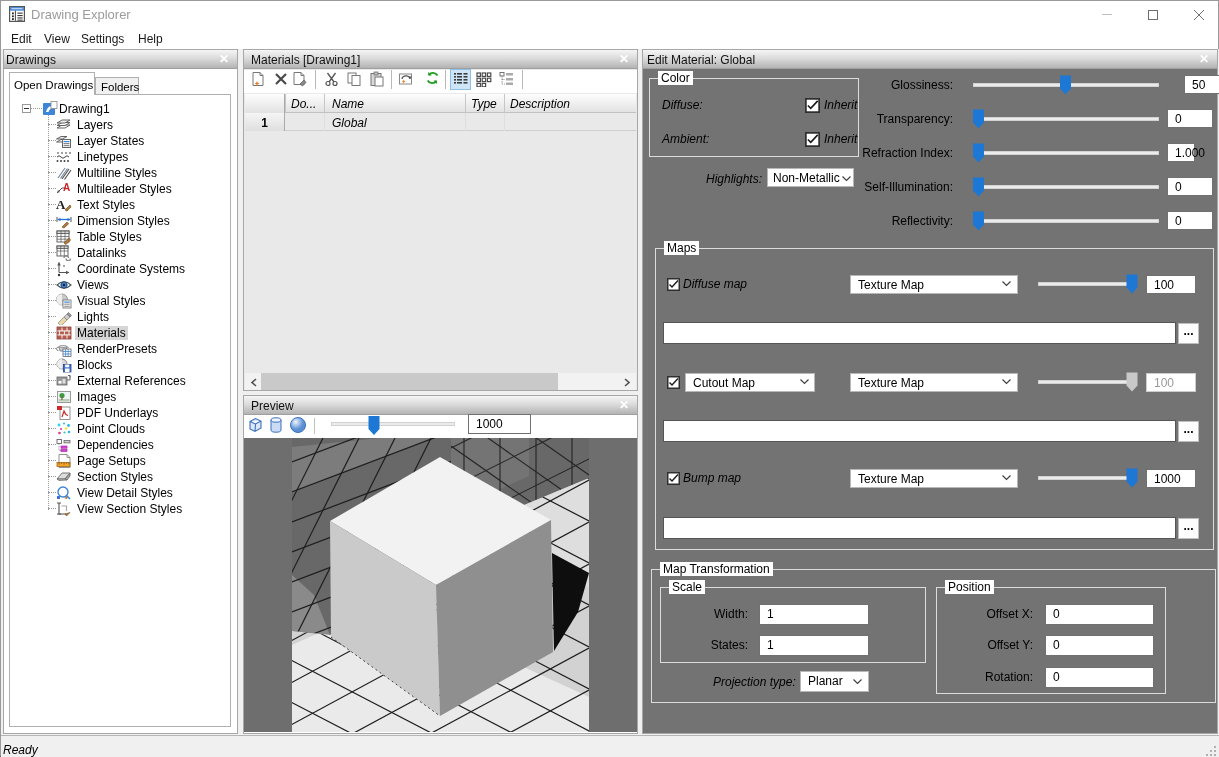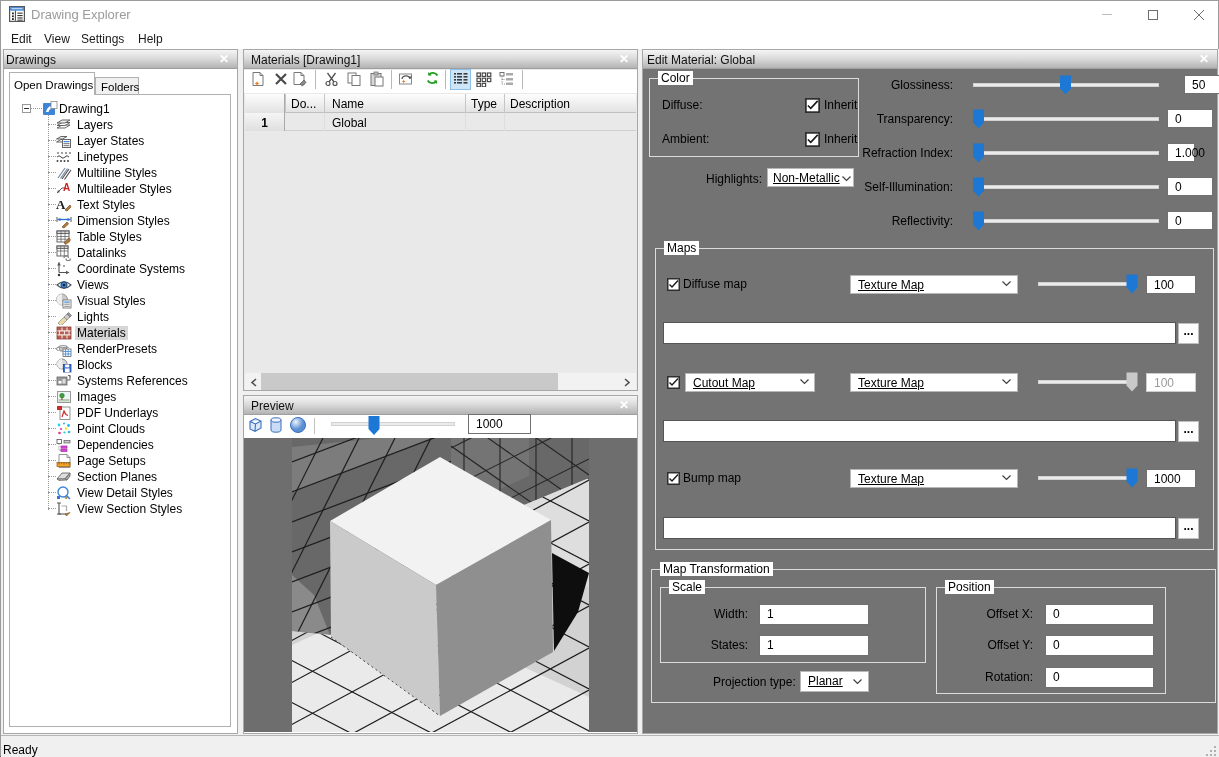--- a/index.html
+++ b/index.html
@@ -10,23 +10,23 @@
 #menubar span{position:absolute;top:3px;color:#1a1a1a;}
 #main{position:absolute;left:0;top:48px;width:1219px;height:689px;background:#f0f0f0;}
 .panel{position:absolute;background:#f0f0f0;border:1px solid #a7a7a7;}
 .phdr{position:absolute;left:0;top:0;right:0;height:19px;background:linear-gradient(#f5f5f5,#dcdcdc 45%,#b3b3b3);border-bottom:1px solid #9f9f9f;}
 .phdr .t{position:absolute;left:7px;top:3px;color:#111;}
 .phdr .x{position:absolute;right:8px;top:2px;color:#fff;font-weight:bold;font-size:12px;}
 .gb{position:absolute;border:1px solid #dcdcdc;}
 .gb>.lbl{position:absolute;left:8px;top:-8px;background:#fff;padding:0 3px;}
 .inp{position:absolute;border:1px solid #707070;background:#fff;padding:2px 0 0 7px;}
 .inp.dis{border-color:#cccccc;color:#9a9a9a;}
-.combo{position:absolute;border:1px solid #b7b7b7;background:#fff;padding:2px 0 0 7px;text-decoration:underline;}
+.combo{position:absolute;border:1px solid #b7b7b7;background:#fff;padding:2px 0 0 7px;}
 .track{position:absolute;height:4px;background:#ebebeb;border:1px solid #d2d2d2;}
-.lab{position:absolute;white-space:nowrap;}
+.lab{position:absolute;white-space:nowrap;font-style:italic;}
 .rlab{position:absolute;white-space:nowrap;text-align:right;}
 .tree-row{position:absolute;left:0;white-space:nowrap;}
 #statusbar{position:absolute;left:0;top:734px;width:1219px;height:23px;background:#f0f0f0;border-top:1px solid #b5b5b5;text-align:center;}
 </style></head><body>
 <div id="win">
     <div id="menubar">
       <span style="left:10px">Edit</span>
       <span style="left:43px">View</span>
       <span style="left:80px">Settings</span>
       <span style="left:137px">Help</span>
@@ -203,21 +203,21 @@
           <rect x="9" y="11.5" width="4.5" height="3.5" fill="#fff"></rect>
         </svg>
         <div class="tree-row" style="left:65px;top:263px;padding:0 2px">Blocks</div>
         <div class="abs" style="left:38px;top:285px;width:8px;border-top:1px dotted #9a9a9a"></div>
         <svg class="abs" style="left:46px;top:278px" width="16" height="16" viewBox="0 0 16 16">
           <rect x="1" y="4" width="10" height="8" fill="#9a9a9a" stroke="#666" stroke-width="0.8"></rect>
           <rect x="2.5" y="8" width="3" height="2.5" fill="#fff"></rect>
           <rect x="6.5" y="6" width="3" height="4.5" fill="#ddd"></rect>
           <path d="M11 7 h3 v-4.5 M12 2.5 l2 0 l0 2" fill="none" stroke="#666" stroke-width="1"></path>
         </svg>
-        <div class="tree-row" style="left:65px;top:279px;padding:0 2px">Systems References</div>
+        <div class="tree-row" style="left:65px;top:279px;padding:0 2px">External References</div>
         <div class="abs" style="left:38px;top:301px;width:8px;border-top:1px dotted #9a9a9a"></div>
         <svg class="abs" style="left:46px;top:294px" width="16" height="16" viewBox="0 0 16 16">
           <rect x="1.5" y="2.5" width="13" height="11" fill="#eef4f8" stroke="#999" stroke-width="1"></rect>
           <rect x="2.5" y="10" width="11" height="2.5" fill="#b9cbb4"></rect>
           <circle cx="6" cy="6.5" r="2.6" fill="#3f9a3f"></circle>
           <rect x="5.4" y="8" width="1.2" height="3" fill="#7a5a3a"></rect>
         </svg>
         <div class="tree-row" style="left:65px;top:295px;padding:0 2px">Images</div>
         <div class="abs" style="left:38px;top:317px;width:8px;border-top:1px dotted #9a9a9a"></div>
         <svg class="abs" style="left:46px;top:310px" width="16" height="16" viewBox="0 0 16 16">
@@ -254,21 +254,21 @@
           <rect x="1" y="9.5" width="13" height="4" fill="#f0a428" stroke="#a06818" stroke-width="0.8"></rect>
           <path d="M3 9.5 v2 M5.5 9.5 v1.3 M8 9.5 v2 M10.5 9.5 v1.3 M13 9.5 v2" stroke="#7a4f10" stroke-width="0.8"></path>
         </svg>
         <div class="tree-row" style="left:65px;top:359px;padding:0 2px">Page Setups</div>
         <div class="abs" style="left:38px;top:381px;width:8px;border-top:1px dotted #9a9a9a"></div>
         <svg class="abs" style="left:46px;top:374px" width="16" height="16" viewBox="0 0 16 16">
           <path d="M1 10 L6 4 L14 4 L9 10 Z" fill="#ddd" stroke="#666" stroke-width="0.9"></path>
           <path d="M9 10 L14 4 L14 7 L11 11 Z" fill="#aaa" stroke="#666" stroke-width="0.9"></path>
           <path d="M1 10 L9 10 L11 11 L3 11.5 Z" fill="#bbb" stroke="#666" stroke-width="0.7"></path>
         </svg>
-        <div class="tree-row" style="left:65px;top:375px;padding:0 2px">Section Planes</div>
+        <div class="tree-row" style="left:65px;top:375px;padding:0 2px">Section Styles</div>
         <div class="abs" style="left:38px;top:397px;width:8px;border-top:1px dotted #9a9a9a"></div>
         <svg class="abs" style="left:46px;top:390px" width="16" height="16" viewBox="0 0 16 16">
           <circle cx="7" cy="7" r="5" fill="none" stroke="#3d85d6" stroke-width="1.4"></circle>
           <path d="M10.5 10.5 L14 14" stroke="#3d85d6" stroke-width="1.6"></path>
           <rect x="1" y="11" width="3" height="3" fill="#3d6fd6"></rect>
           <path d="M8 13 l4 -2 l-1 3 z" fill="#a8763c"></path>
         </svg>
         <div class="tree-row" style="left:65px;top:391px;padding:0 2px">View Detail Styles</div>
         <div class="abs" style="left:38px;top:413px;width:8px;border-top:1px dotted #9a9a9a"></div>
         <svg class="abs" style="left:46px;top:406px" width="16" height="16" viewBox="0 0 16 16">

